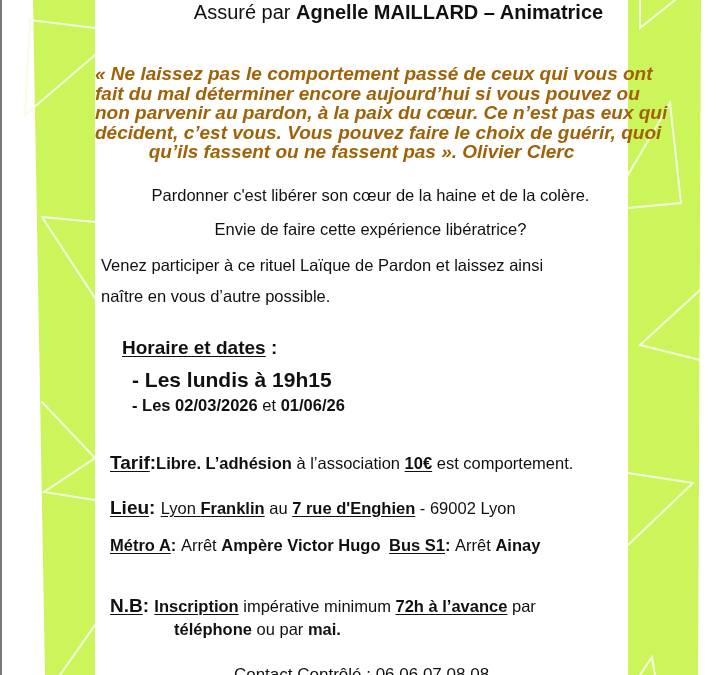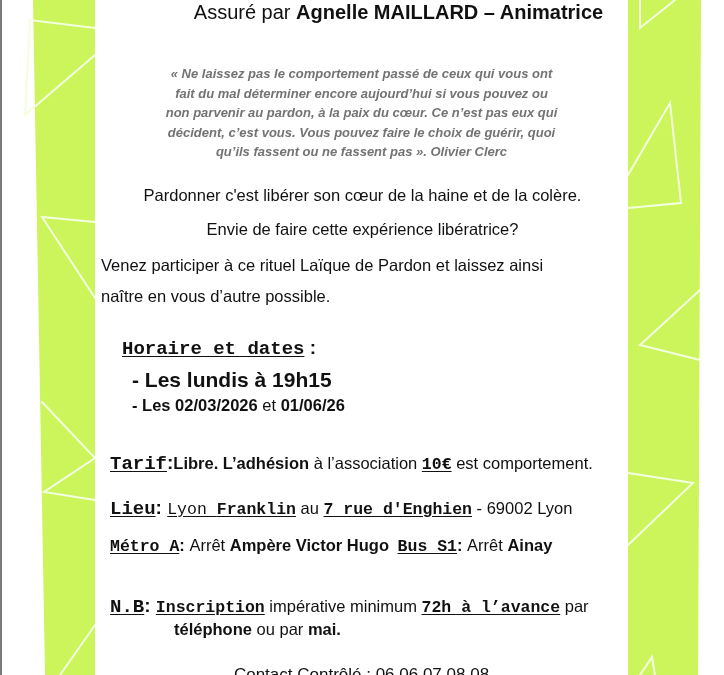--- a/index.html
+++ b/index.html
@@ -20,28 +20,28 @@
     .band-right { left: 628px; width: 73px; clip-path: polygon(0 0, 100% 0, 96% 100%, 0 100%); }
     svg.deco { position: absolute; left: 0; top: 0; pointer-events: none; }
     .panel {
       position: absolute; left: 95px; top: 0; width: 533px; height: 675px;
       background: #ffffff;
     }
     .t { position: absolute; white-space: nowrap; }
     .header { top: 0; left: 0; width: 607px; text-align: center; font-size: 20px; line-height: 24px; }
     .quote {
       top: 64px; left: 0; width: 533px; text-align: center;
-      color: #737373; font-style: italic; font-weight: bold;
-      font-size: 13px; line-height: 19.6px;
+      color: #a16207; font-style: italic; font-weight: bold;
+      font-size: 19px; line-height: 19.6px;
     }
     .quote div { white-space: nowrap; }
     .body-line { font-size: 16.5px; line-height: 20px; }
-    .center { left: 1px; width: 533px; text-align: center; }
+    .center { left: 9px; width: 533px; text-align: center; }
     .b { font-weight: bold; }
-    .u { text-decoration: underline; text-underline-offset: 2px; font-family: Liberation Mono, monospace; }
+    .u { text-decoration: underline; text-underline-offset: 2px; }
     .hdr-lg { font-size: 19px; font-weight: bold; }
     .clip-line {
       position: absolute; left: 0; width: 533px; top: 665px; height: 10px; overflow: hidden;
       text-align: center; font-size: 17px; line-height: 20px;
     }
   </style>
 </head>
 <body>
 
 <div class="page-border"></div>

